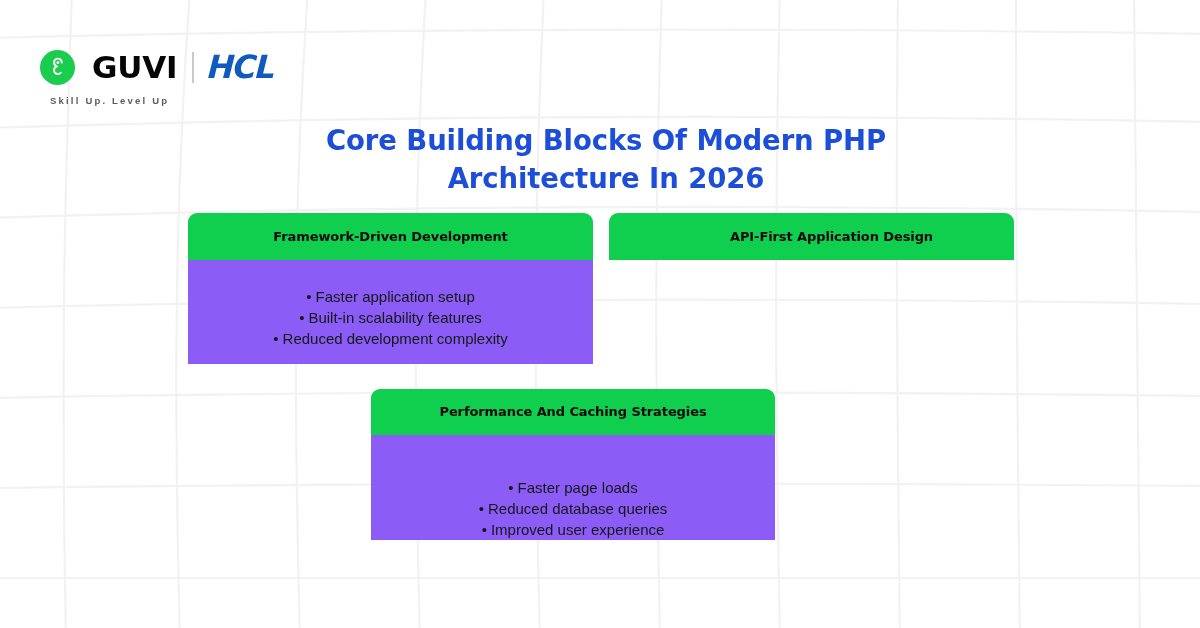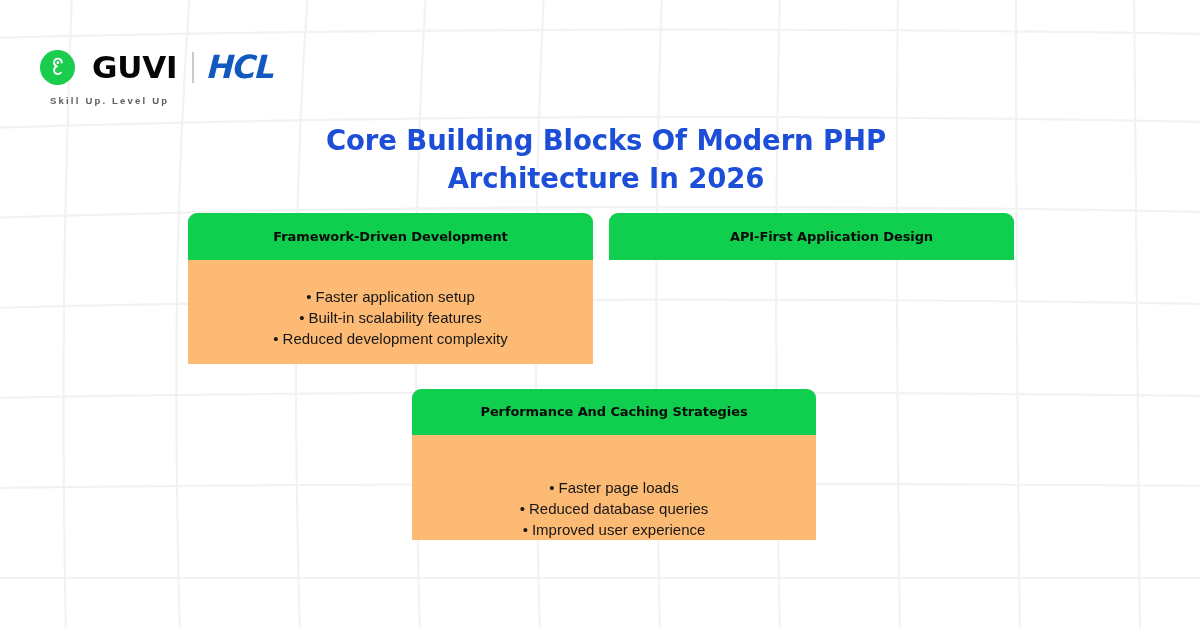--- a/index.html
+++ b/index.html
@@ -65,21 +65,21 @@
     border-radius:9px 9px 0 0;
     display:flex;align-items:center;justify-content:center;
     box-sizing:border-box;
   }
   .card-header-title{
     font-family:"DejaVu Sans","Liberation Sans",sans-serif;
     font-size:13px;font-weight:700;color:#0a0a0a;
     letter-spacing:-0.1px;text-align:center;line-height:1.2;
   }
   .card-body{
-    background:#fdba74;
+    background:#8b5cf6;
     flex:1 1 auto;
     display:flex;flex-direction:column;align-items:center;justify-content:flex-start;
     box-sizing:border-box;
   }
   .bullet-list{
     list-style:none;margin:0;padding:0;width:100%;
     text-align:center;
   }
   .bullet-list li{
     font-size:15px;color:#171717;line-height:1.4;
@@ -88,21 +88,21 @@
   .bullet-dot{margin-right:4px;}
 
   #card-1{left:188px;top:213px;width:405px;height:151px;}
   #card-1 .card-header{height:47px;}
   #card-1 .card-body{padding-top:26px;}
 
   #card-2{left:609px;top:213px;width:405px;height:151px;}
   #card-2 .card-header{height:47px;padding-left:40px;}
   #card-2 .card-body{padding-top:26px;}
 
-  #card-3{left:412px;top:389px;width:404px;height:151px;}
+  #card-3{left:371px;top:389px;width:404px;height:151px;}
   #card-3 .card-header{height:48px;}
   #card-3 .card-body{padding-top:42px;}
 </style>
 </head>
 <body>
 
 <svg id="bg-grid" width="1200" height="628" viewBox="0 0 1200 628" preserveAspectRatio="none">
   <g stroke="#f2f2f2" stroke-width="2.2" fill="none">
 
     <path d="M 72 -10 C 66 160, 60 330, 66 640"></path>

